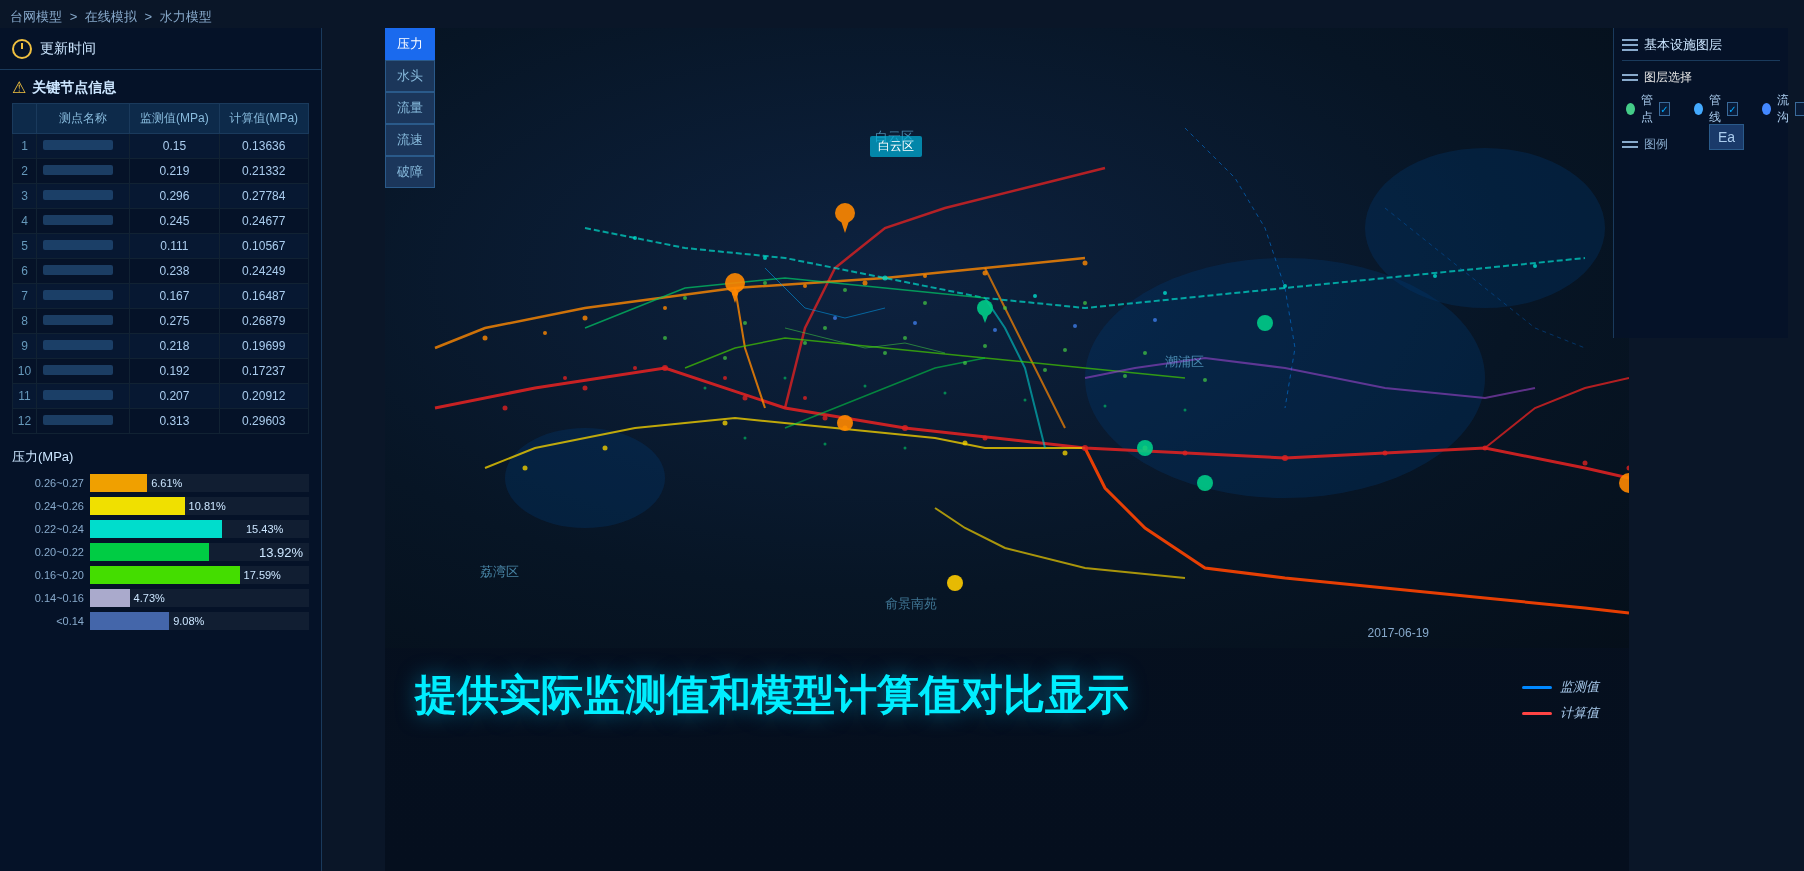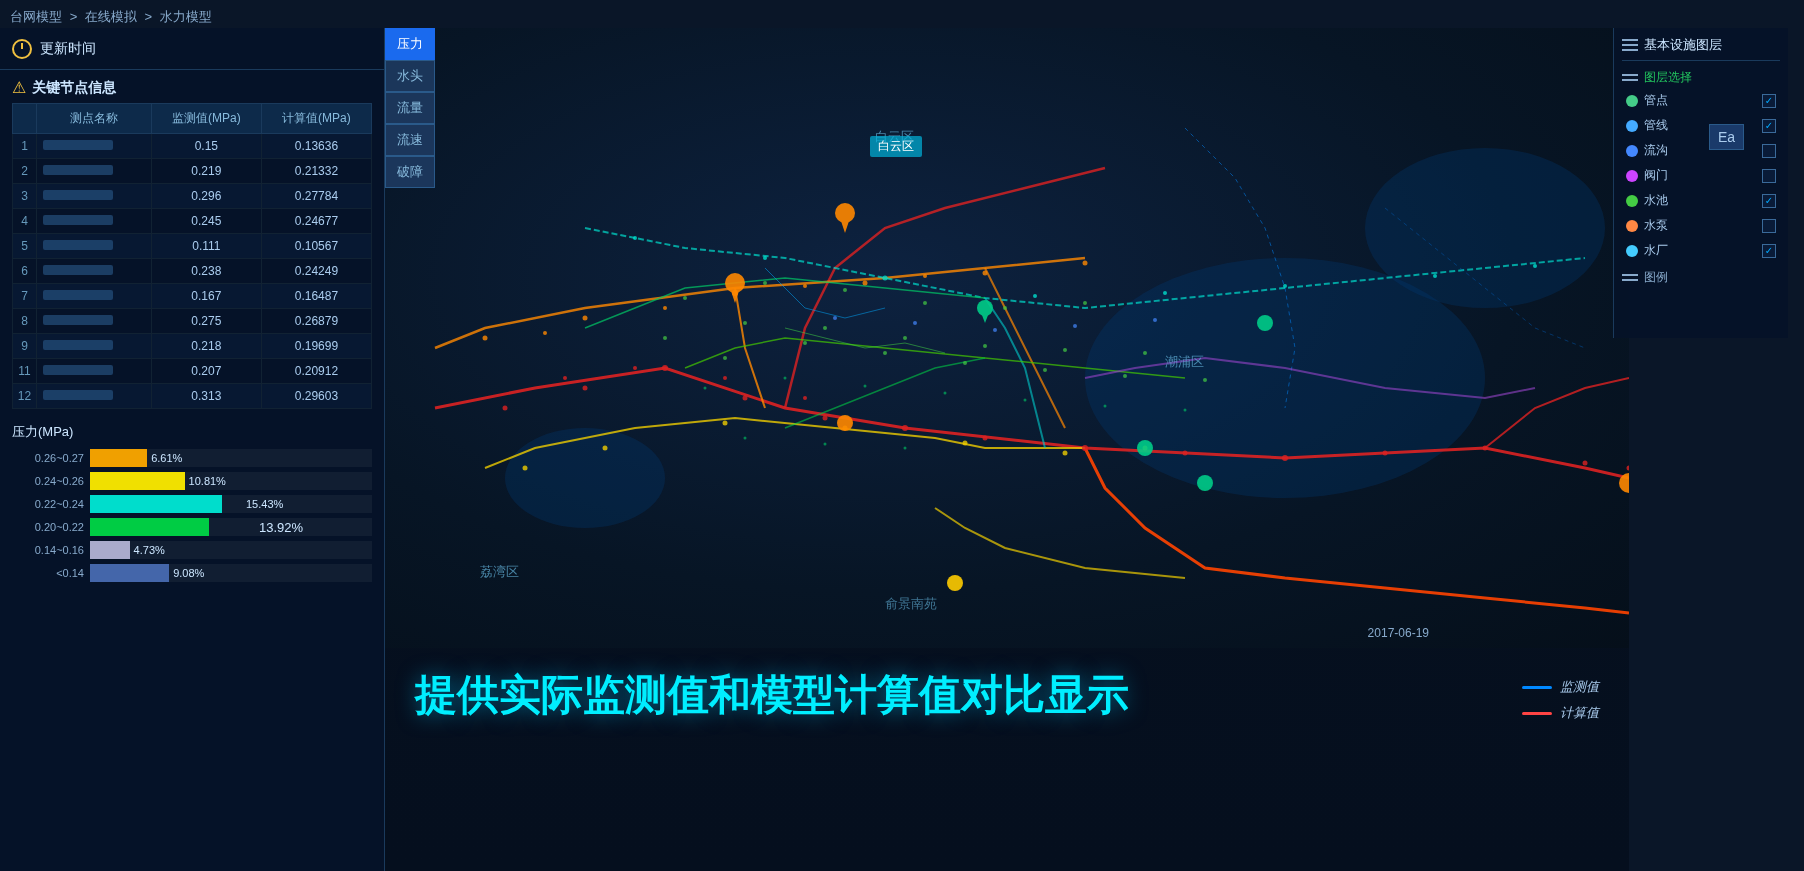--- a/index.html
+++ b/index.html
@@ -23,21 +23,21 @@
       z-index: 10;
     }
     .breadcrumb span { color: #88aacc; }
     .breadcrumb .sep { margin: 0 4px; }
 
     
     .left-panel {
       position: absolute;
       top: 28px;
       left: 0;
-      width: 385px;
+      width: 322px;
       height: 843px;
       background: rgba(5, 18, 40, 0.92);
       border-right: 1px solid #1a3a5c;
       z-index: 5;
       display: flex;
       flex-direction: column;
     }
 
     
     .update-time-section {
@@ -318,26 +318,26 @@
       font-size: 13px;
       color: #cce6ff;
     }
 
     .layer-section-header {
       display: flex;
       align-items: center;
       gap: 6px;
       margin: 6px 0 4px;
       font-size: 12px;
-      color: #22c55e;
+      color: #e5e5e5;
     }
     .layer-items {
       display: flex;
-      flex-direction: column;
-      gap: 4px;
+      flex-direction: row;
+      gap: 16px;
     }
     .layer-item {
       display: flex;
       align-items: center;
       justify-content: space-between;
       padding: 2px 4px;
     }
     .layer-item-left {
       display: flex;
       align-items: center;
@@ -493,20 +493,26 @@
       <td>0.275</td>
       <td>0.26879</td>
     </tr>
           <tr>
       <td>9</td>
       <td><span class="row-name-blur"></span></td>
       <td>0.218</td>
       <td>0.19699</td>
     </tr>
           <tr>
+      <td>10</td>
+      <td><span class="row-name-blur"></span></td>
+      <td>0.192</td>
+      <td>0.17237</td>
+    </tr>
+          <tr>
       <td>11</td>
       <td><span class="row-name-blur"></span></td>
       <td>0.207</td>
       <td>0.20912</td>
     </tr>
           <tr>
       <td>12</td>
       <td><span class="row-name-blur"></span></td>
       <td>0.313</td>
       <td>0.29603</td>
@@ -537,20 +543,27 @@
       <div class="bar-container" style="position:relative; width:220px; height:18px;">
         <div class="bar-fill" style="width:132px; background:#00ddcc;"></div>
         <span class="bar-value" style="position:absolute; left:136px; top:50%; transform:translateY(-50%); font-size:11px; color:#cce6ff; white-space:nowrap;margin-left:20px;">15.43%</span>
       </div>
     </div>
         <div class="bar-row">
       <span class="bar-label">0.20~0.22</span>
       <div class="bar-container" style="position:relative; width:220px; height:18px;">
         <div class="bar-fill" style="width:118.80000000000001px; background:#00cc44;"></div>
         <span class="bar-value" style="position:absolute; left:136px; top:50%; transform:translateY(-50%); font-size:13px; color:#cce6ff; white-space:nowrap;margin-left:33px;">13.92%</span>
+      </div>
+    </div>
+        <div class="bar-row">
+      <span class="bar-label">0.16~0.20</span>
+      <div class="bar-container" style="position:relative; width:220px; height:18px;">
+        <div class="bar-fill" style="width:149.60000000000002px; background:#44dd00;"></div>
+        <span class="bar-value" style="position:absolute; left:153.60000000000002px; top:50%; transform:translateY(-50%); font-size:11px; color:#cce6ff; white-space:nowrap;">17.59%</span>
       </div>
     </div>
         <div class="bar-row">
       <span class="bar-label">0.14~0.16</span>
       <div class="bar-container" style="position:relative; width:220px; height:18px;">
         <div class="bar-fill" style="width:39.6px; background:#aaaacc;"></div>
         <span class="bar-value" style="position:absolute; left:43.6px; top:50%; transform:translateY(-50%); font-size:11px; color:#cce6ff; white-space:nowrap;">4.73%</span>
       </div>
     </div>
         <div class="bar-row">

